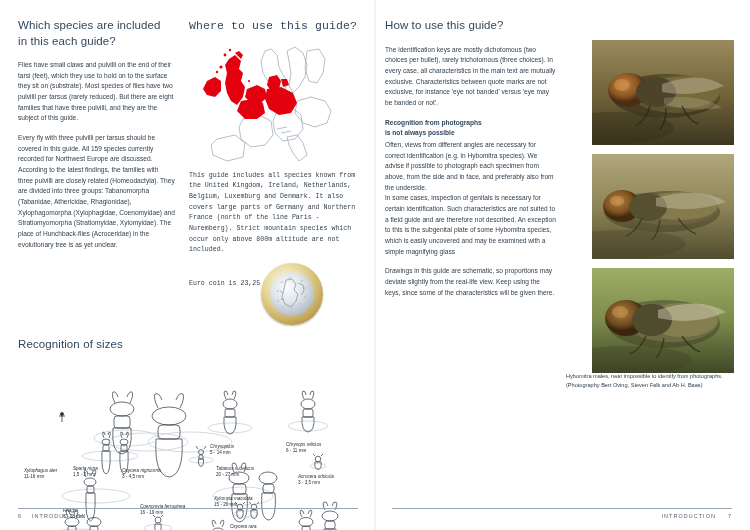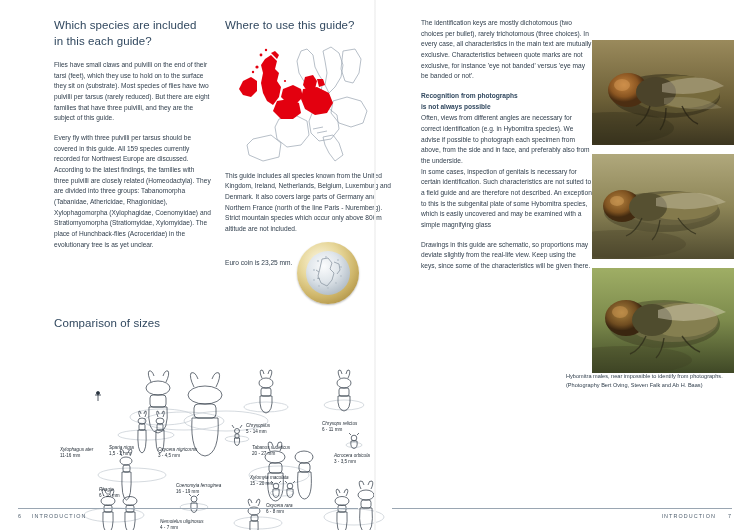--- a/index.html
+++ b/index.html
@@ -6,37 +6,37 @@
   body{
     width:750px;height:530px;
     background:#ffffff;
     font-family:"Liberation Sans", sans-serif;
     color:#2b3a4a;
     overflow:hidden;
     position:relative;
   }
   .spread{position:absolute;inset:0;display:flex;}
   .page{position:relative;height:100%;box-sizing:border-box;}
-  .page-left{width:375px;padding:18px 14px 0 18px;margin-left:36px;}
+  .page-left{width:375px;padding:18px 14px 0 18px;}
   .page-right{width:375px;padding:18px 16px 0 10px;}
   .gutter{
     position:absolute;left:374px;top:0;width:2px;height:530px;
     background:linear-gradient(to right,#ffffff,#e8e8e8,#ffffff);
   }
   h2.sec-title{
     font-size:11.5px;font-weight:400;color:#31485f;
     margin:0 0 11px 0;line-height:1.35;letter-spacing:.1px;
   }
   p.body{
     font-size:6.6px;line-height:1.62;margin:0 0 9px 0;color:#33414f;
     text-align:left;
   }
   .cols2{display:flex;gap:14px;}
   .col-a{width:158px;}
-  .col-b{width:172px;}
+  .col-b{width:172px;font-family:Liberation Mono, monospace;}
   .bold-head{font-weight:700;color:#31485f;font-size:6.6px;line-height:1.62;margin:0;}
   
   .map-wrap{position:relative;width:170px;height:118px;margin:2px 0 8px 2px;}
   .map-wrap svg{position:absolute;left:0;top:0;}
   
   .coin-wrap{position:relative;width:64px;height:64px;margin:4px 0 0 54px;}
   .coin{
     width:62px;height:62px;border-radius:50%;
     background:
       radial-gradient(circle at 38% 32%, #fdf8e6 0%, #e7d79a 36%, #cdb468 62%, #b69a4e 78%, #8d7436 100%);
@@ -189,21 +189,21 @@
                     <circle cx="14" cy="1" r="0.9"></circle>
                 </g>
               </svg>
             </div>
           </div>
         </div>
 
       </div>
     </div>
 
-    <h2 class="sec-title" style="margin-top:2px;margin-bottom:4px;">Comparison of sizes</h2>
+    <h2 class="sec-title" style="margin-top:2px;margin-bottom:4px;">Recognition of sizes</h2>
 
     <div class="sizes">
       <svg width="345" height="235" viewBox="0 0 345 235">
         <g fill="none" stroke="#2a3440" stroke-width="0.7" stroke-linejoin="round">
 
           <ellipse cx="172" cy="86" rx="42" ry="10" stroke="#c3cad1" fill="none"></ellipse>
           <ellipse cx="130" cy="86" rx="40" ry="9" stroke="#c3cad1" fill="none"></ellipse>
           <ellipse cx="151" cy="60" rx="17" ry="9"></ellipse>
           <path d="M140 52 q-5 -10 -3 -14 q4 -2 7 6"></path>
           <path d="M162 52 q5 -10 3 -14 q-4 -2 -7 6"></path>
@@ -370,20 +370,21 @@
         <b>6 - 8 mm</b>
       </div>
 
     </div>
 
   </div>
 
   <div class="page page-right">
 
     <div style="width:172px;">
+      <h2 class="sec-title">How to use this guide?</h2>
       <p class="body">The identification keys are mostly dichotomous (two choices per bullet), rarely trichotomous (three choices). In every case, all characteristics in the main text are mutually exclusive. Characteristics between quote marks are not exclusive, for instance 'eye not banded' versus 'eye may be banded or not'.</p>
       <p class="bold-head">Recognition from photographs</p>
       <p class="bold-head" style="margin-bottom:1px;">is not always possible</p>
       <p class="body" style="margin-bottom:0;">Often, views from different angles are necessary for correct identification (e.g. in Hybomitra species). We advise if possible to photograph each specimen from above, from the side and in face, and preferably also from the underside.</p>
       <p class="body">In some cases, inspection of genitals is necessary for certain identification. Such characteristics are not suited to a field guide and are therefore not described. An exception to this is the subgenital plate of some Hybomitra species, which is easily uncovered and may be examined with a simple magnifying glass</p>
       <p class="body">Drawings in this guide are schematic, so proportions may deviate slightly from the real-life view. Keep using the keys, since some of the characteristics will be given there.</p>
     </div>
 
     <div class="photos">
       <div class="photo ph1">

